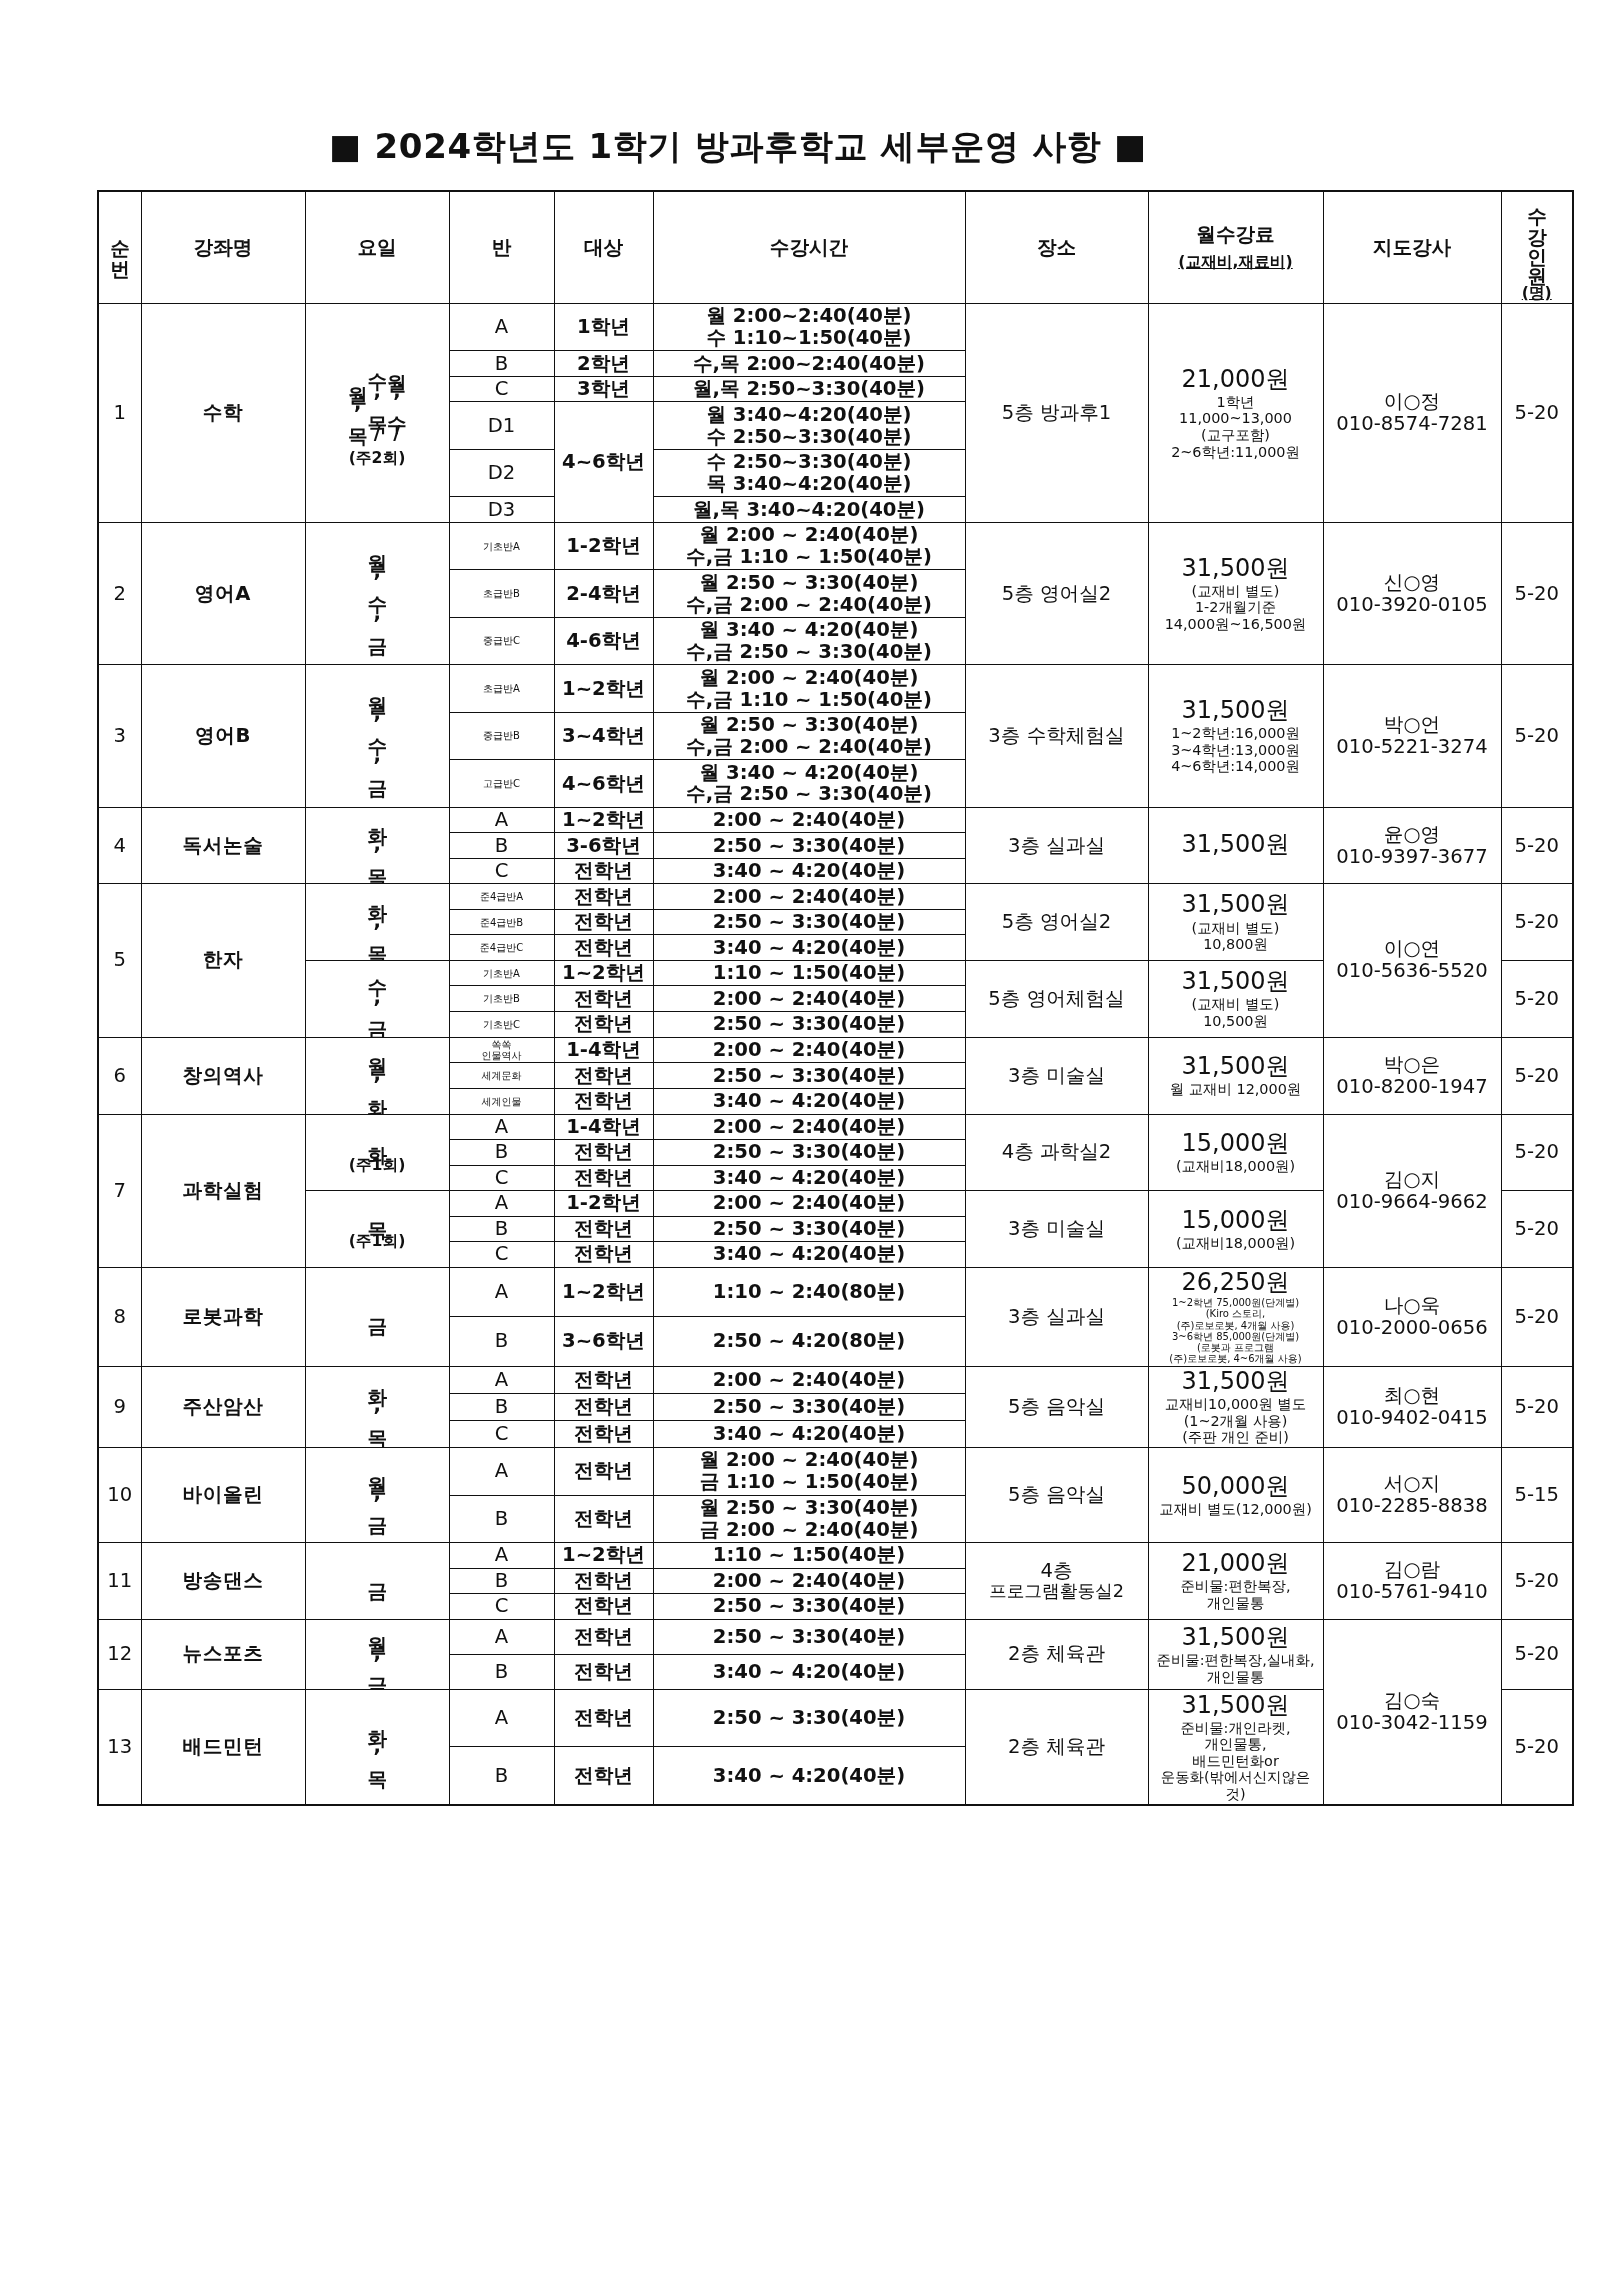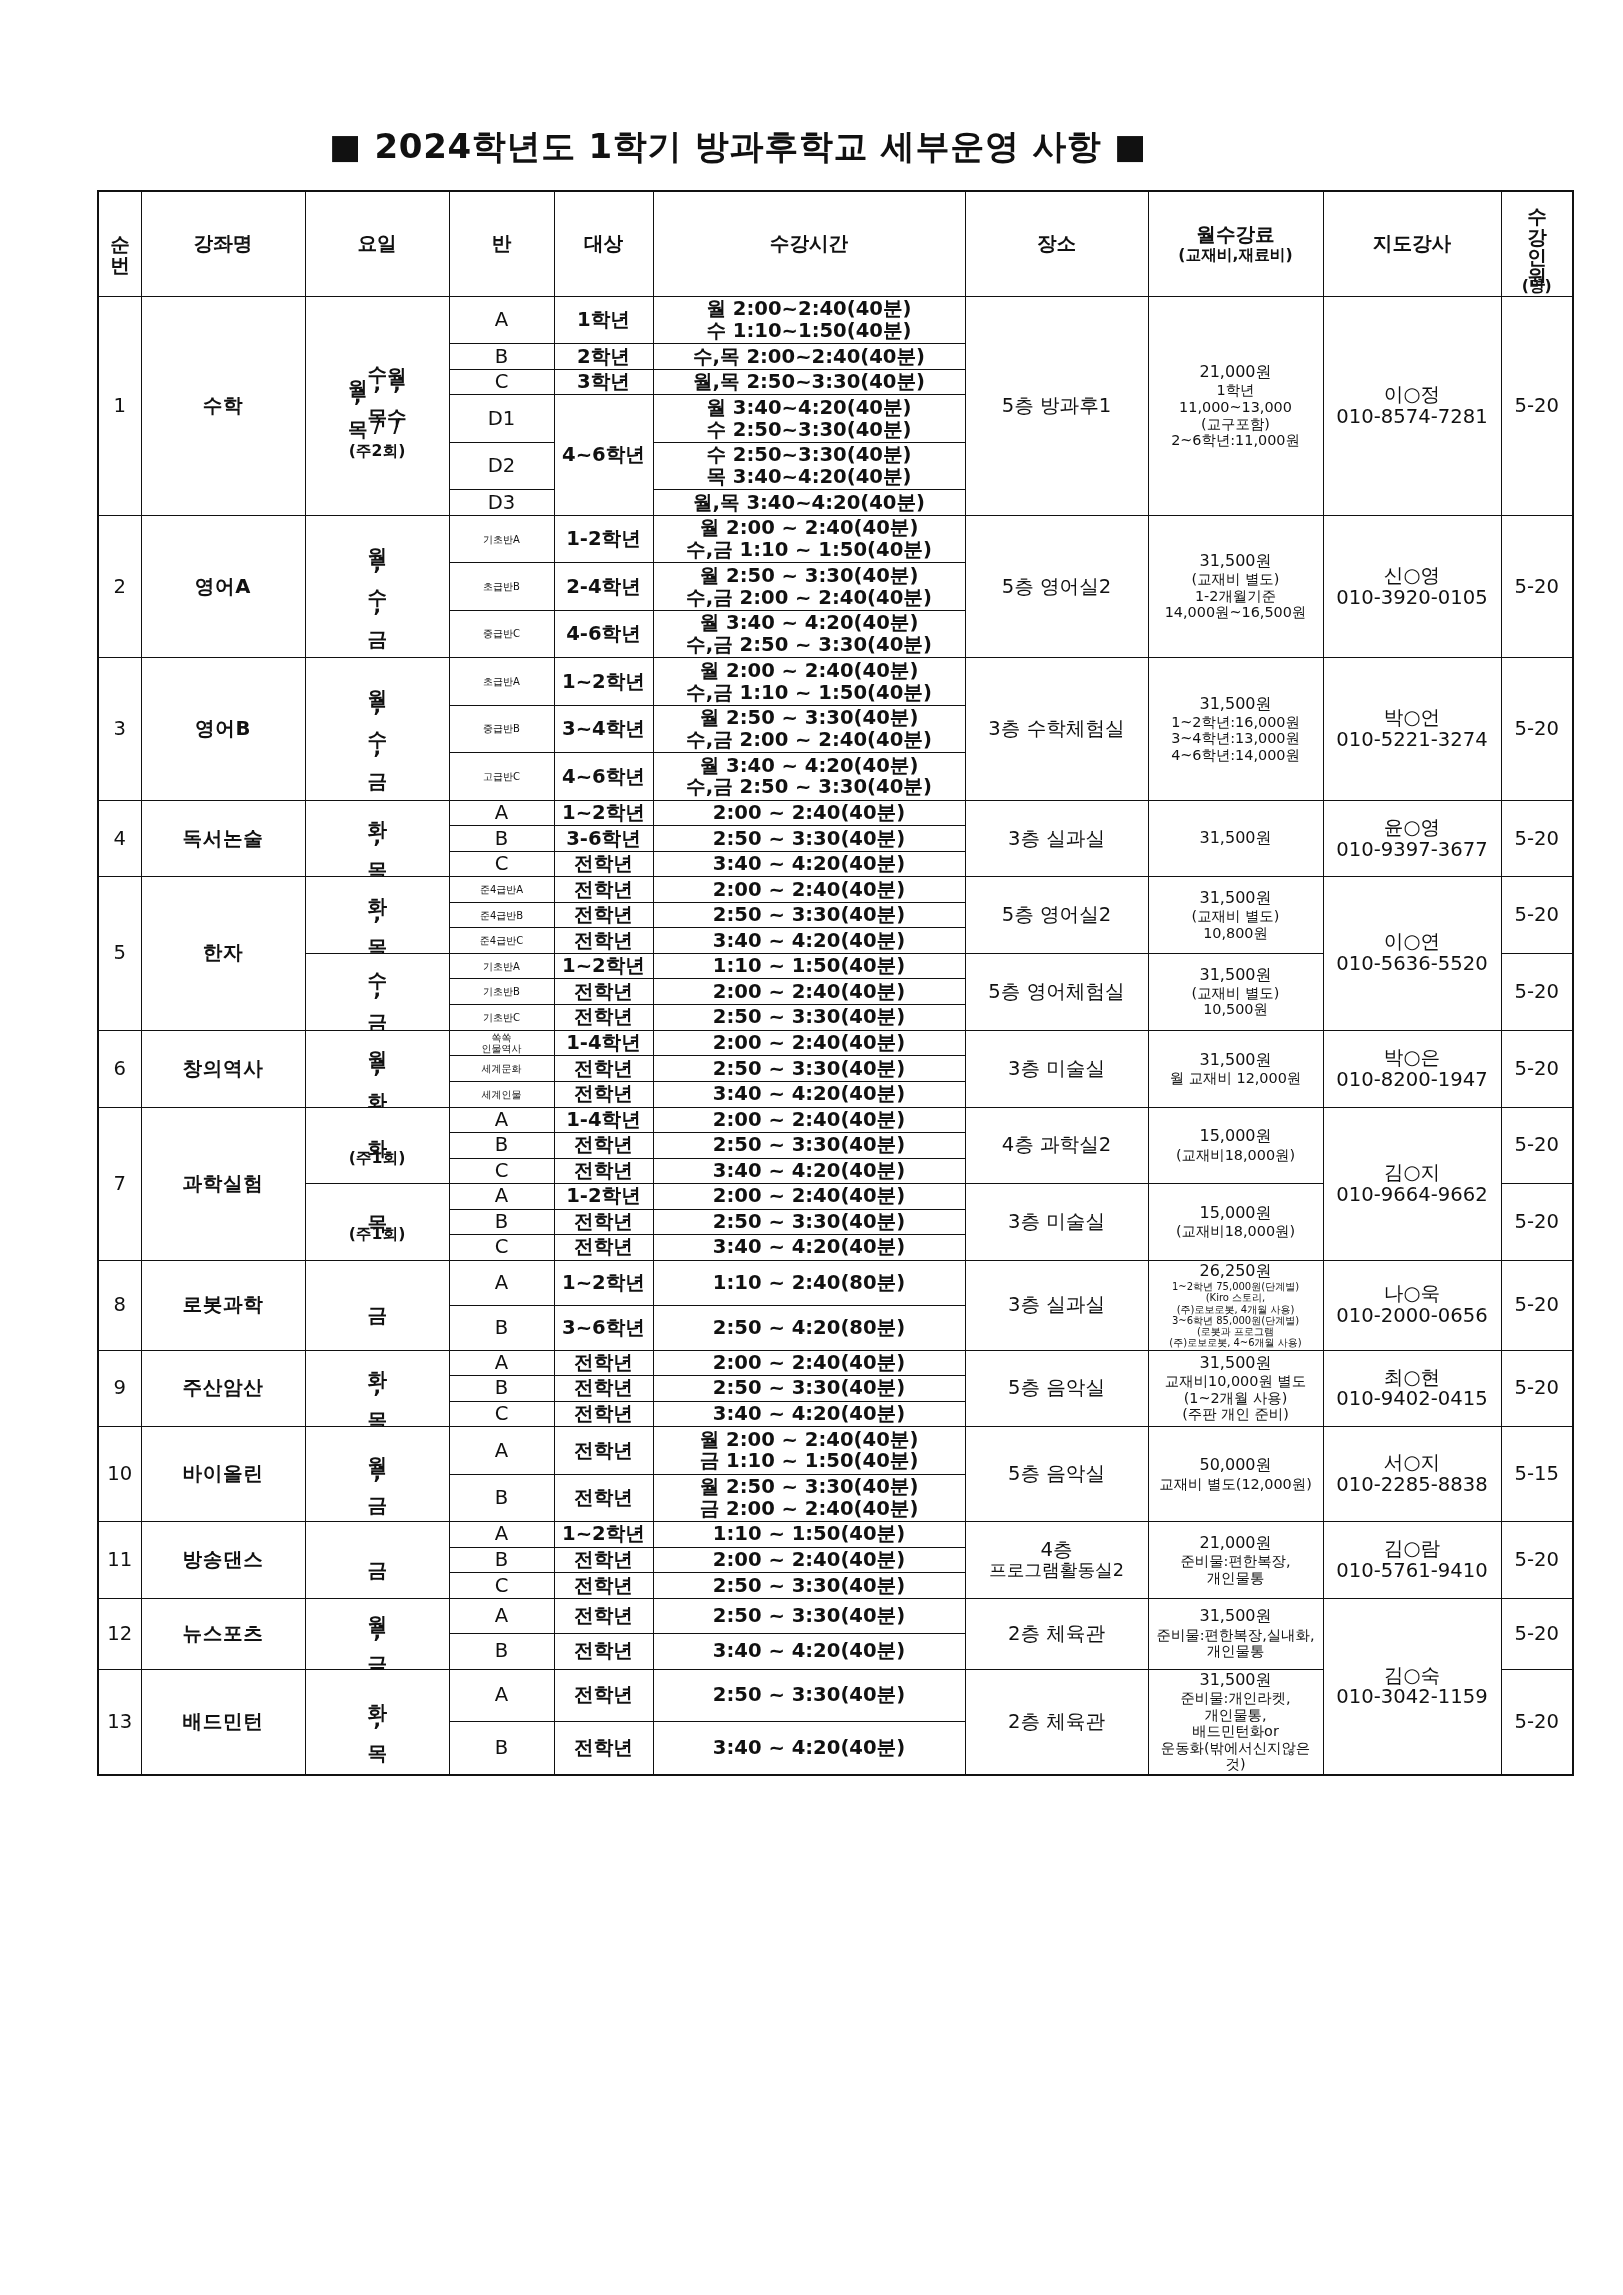--- a/index.html
+++ b/index.html
@@ -55,21 +55,22 @@
   thead th {
     font-weight: bold;
     font-size: 21.6px;
     height: 85px;
     padding: 2.6px 1.3px;
   }
   .hdr-sub {
     display: block;
     font-size: 15.7px;
     font-weight: bold;
-    margin-top: 0;
+    margin-top: 7px;
+    text-decoration: underline;
   }
   .vert {
     writing-mode: vertical-rl;
     text-orientation: upright;
     display: inline-block;
     line-height: 1.0;
     letter-spacing: 0px;
   }
   
   col.c-no     { width: 43px; }
@@ -87,21 +88,21 @@
   td.cname   { font-size: 26px; font-weight: bold; letter-spacing: 0.7px; }
   td.days    { font-size: 22px; font-weight: bold; }
   td.days .sub { display:block; font-size: 15.7px; font-weight: bold; }
   td.klass   { font-size: 19.6px; }
   td.klass.small { font-size: 10px; }
   td.target  { font-size: 17px; font-weight: bold; }
   td.time    { font-size: 21.6px; font-weight: bold; white-space: pre-line; }
   td.place   { font-size: 19px; }
   td.place .sub { display:block; font-size:17.7px; }
   td.fee     { font-size: 15px; }
-  td.fee .amt { display:block; font-size: 16px; margin-bottom: 1.3px; }
+  td.fee .amt { display:block; font-size: 24px; margin-bottom: 1.3px; }
   td.fee .note { display:block; font-size: 14.4px; line-height: 1.15; }
   td.fee .note.tiny { font-size: 10px; line-height: 1.12; }
   td.teach   { font-size: 20px; }
   td.teach .nm { display:block; }
   td.teach .ph { display:block; }
   td.cap     { font-size: 22px; }
 
   .days-vert { writing-mode: vertical-rl; text-orientation: upright; display:inline-block; line-height:1.0; }
 </style>
 </head>

